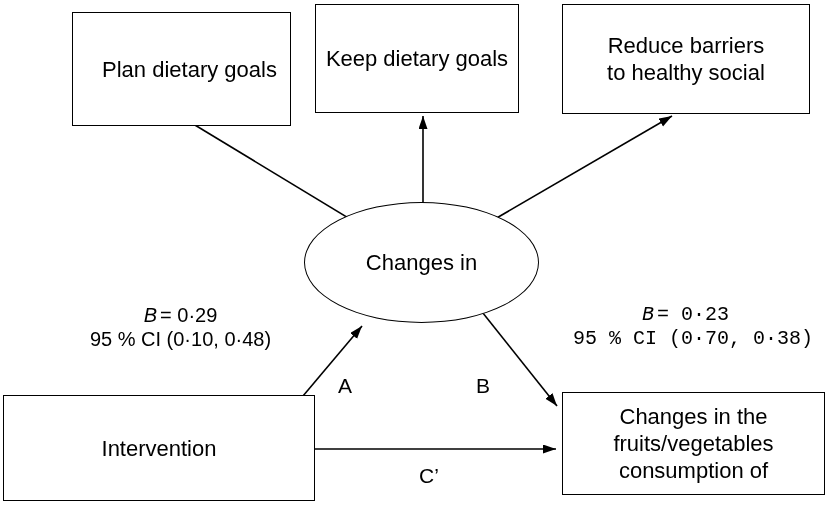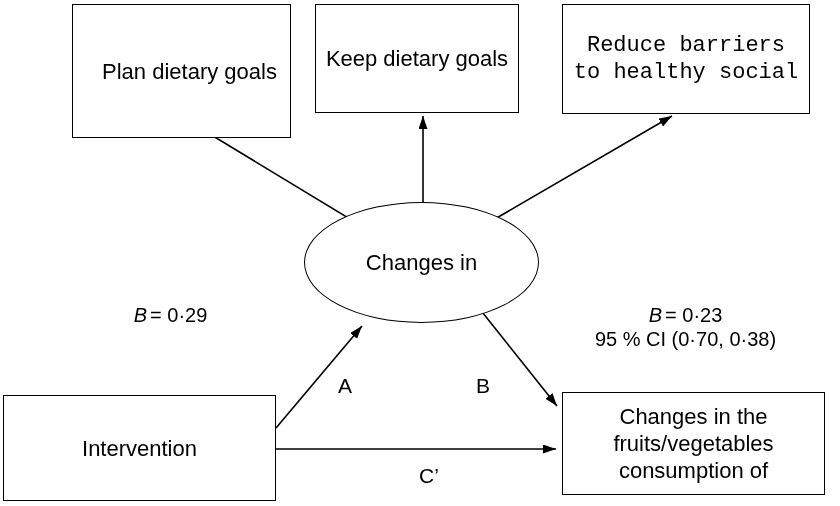--- a/index.html
+++ b/index.html
@@ -52,29 +52,29 @@
     position: absolute;
     z-index: 3;
     font-size: 21px;
     text-align: center;
     width: 40px;
   }
 
   .coef-symbol { font-style: italic; }
   .coef-value { margin-left: 3px; }
 
-  .box-plan         { left: 72px;  top: 4px;   width: 219px; height: 134px; padding-left: 16px; }
+  .box-plan         { left: 72px;  top: 12px;   width: 219px; height: 114px; padding-left: 16px; }
   .box-keep         { left: 315px; top: 4px;   width: 204px; height: 109px; }
-  .box-reduce       { left: 562px; top: 4px;   width: 248px; height: 110px; font-family: Liberation Mono, monospace; }
+  .box-reduce       { left: 562px; top: 4px;   width: 248px; height: 110px; }
   .ellipse-social   { left: 304px; top: 202px; width: 235px; height: 121px; }
-  .box-intervention { left: 3px;   top: 395px; width: 273px; height: 106px; text-align: right; }
+  .box-intervention { left: 3px;   top: 395px; width: 312px; height: 106px; text-align: right; }
   .box-consumption  { left: 562px; top: 392px; width: 263px; height: 103px; align-items: center; }
 
-  .stat-left  { left: 58px;  top: 303px; width: 225px; }
-  .stat-right { left: 573px; top: 303px; width: 225px; }
+  .stat-left  { left: 68px;  top: 303px; width: 225px; }
+  .stat-right { left: 573px; top: 303px; width: 225px; font-family: Liberation Mono, monospace; }
 
   .label-a { left: 325px; top: 374px; }
   .label-b { left: 463px; top: 374px; }
   .label-c { left: 409px; top: 464px; }
 </style>
 </head>
 <body>
 
 <div class="figure">
 
@@ -116,20 +116,21 @@
   </div>
 
   <div class="node box-consumption">
     <span>Changes in the</span>
     <span>fruits/vegetables</span>
     <span>consumption of</span>
   </div>
 
   <div class="floating-label stat-left">
     <div><span class="coef-symbol">B</span><span class="coef-value">= 0·29</span></div>
+    <div>95 % CI (0·10, 0·48)</div>
   </div>
 
   <div class="floating-label stat-right">
     <div><span class="coef-symbol">B</span><span class="coef-value">= 0·23</span></div>
     <div>95 % CI (0·70, 0·38)</div>
   </div>
 
   <div class="path-letter label-a">A</div>
   <div class="path-letter label-b">B</div>
   <div class="path-letter label-c">C’</div>

